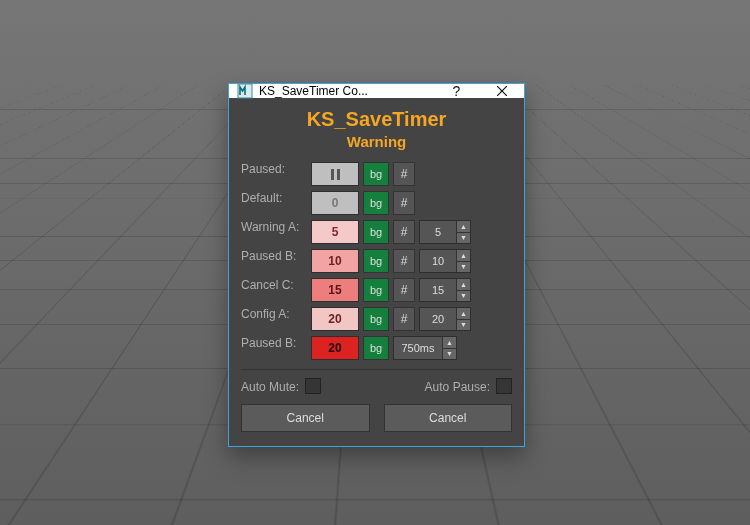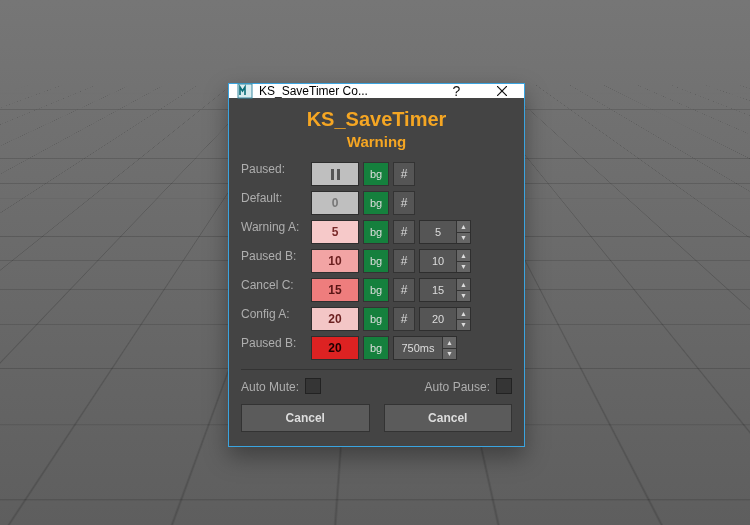--- a/index.html
+++ b/index.html
@@ -31,21 +31,21 @@
   .hash{width:20px;height:22px;background:#555;border:1px solid #333;color:#ddd;display:flex;align-items:center;justify-content:center;font-size:12px;margin-right:4px;}
   .spin{width:50px;height:22px;display:flex;border:1px solid #2e2e2e;background:#555;color:#ddd;font-size:11px;}
   .spin .val{flex:1;display:flex;align-items:center;justify-content:center;}
   .spin .btns{width:14px;display:flex;flex-direction:column;}
   .spin .btns div{flex:1;background:#666;border-left:1px solid #333;display:flex;align-items:center;justify-content:center;font-size:7px;}
   .spin .btns div:first-child{border-bottom:1px solid #333;}
   .sep{height:1px;background:#333;margin:8px 0 8px 0;}
   .checks{display:flex;align-items:flex-end;font-size:12px;color:#aeaeae;margin-bottom:10px;}
   .checks .gap{flex:1;}
   .chk{width:14px;height:14px;background:#353535;border:1px solid #222;display:inline-block;margin-left:6px;}
-  .btns-row{display:flex;gap:14px;justify-content:center;font-weight:bold;}
+  .btns-row{display:flex;gap:14px;justify-content:center;}
   .bigbtn{flex:1;height:26px;background:#5b5b5b;border:1px solid #333;color:#ddd;font-size:12px;display:flex;align-items:center;justify-content:center;}
   .pause-glyph{display:inline-flex;gap:3px;}
   .pause-glyph span{width:3px;height:11px;background:#555;}
 </style>
 </head>
 <body>
 
 <div class="viewport">
   <div class="grid3d">
       <div class="plane"></div>

